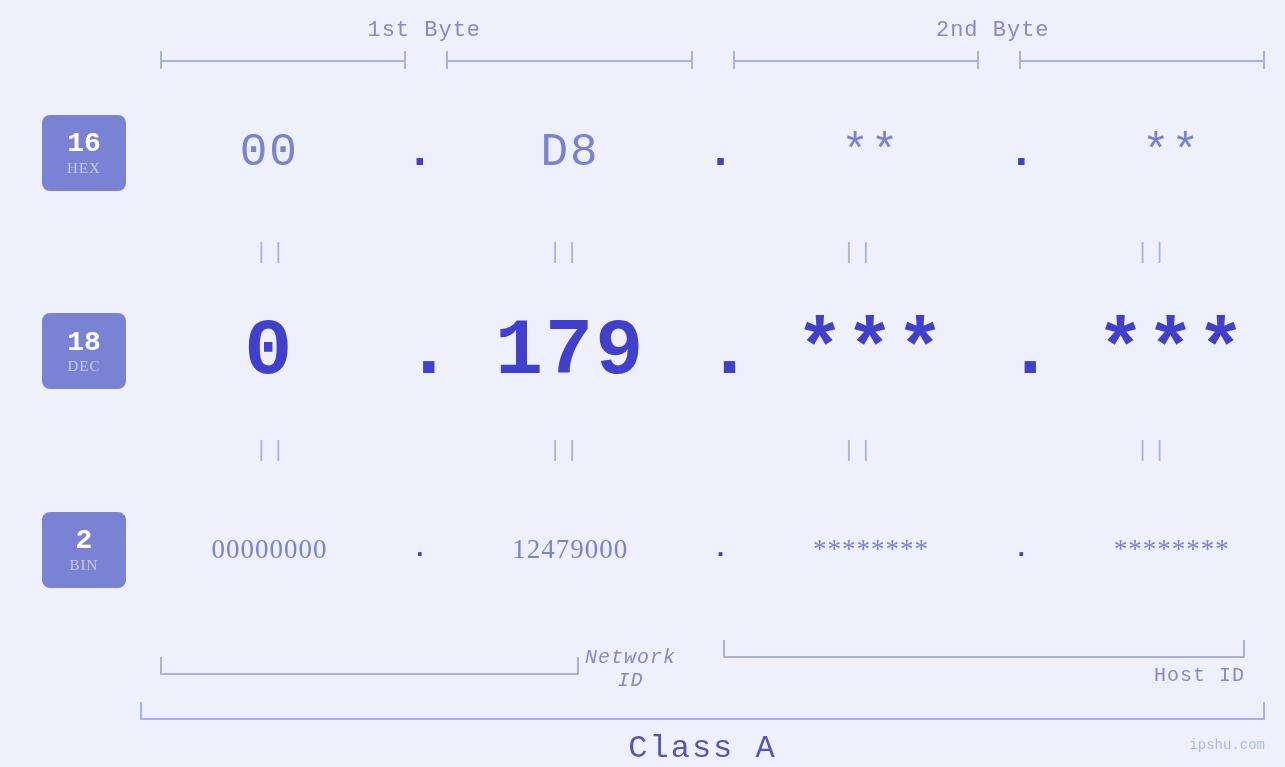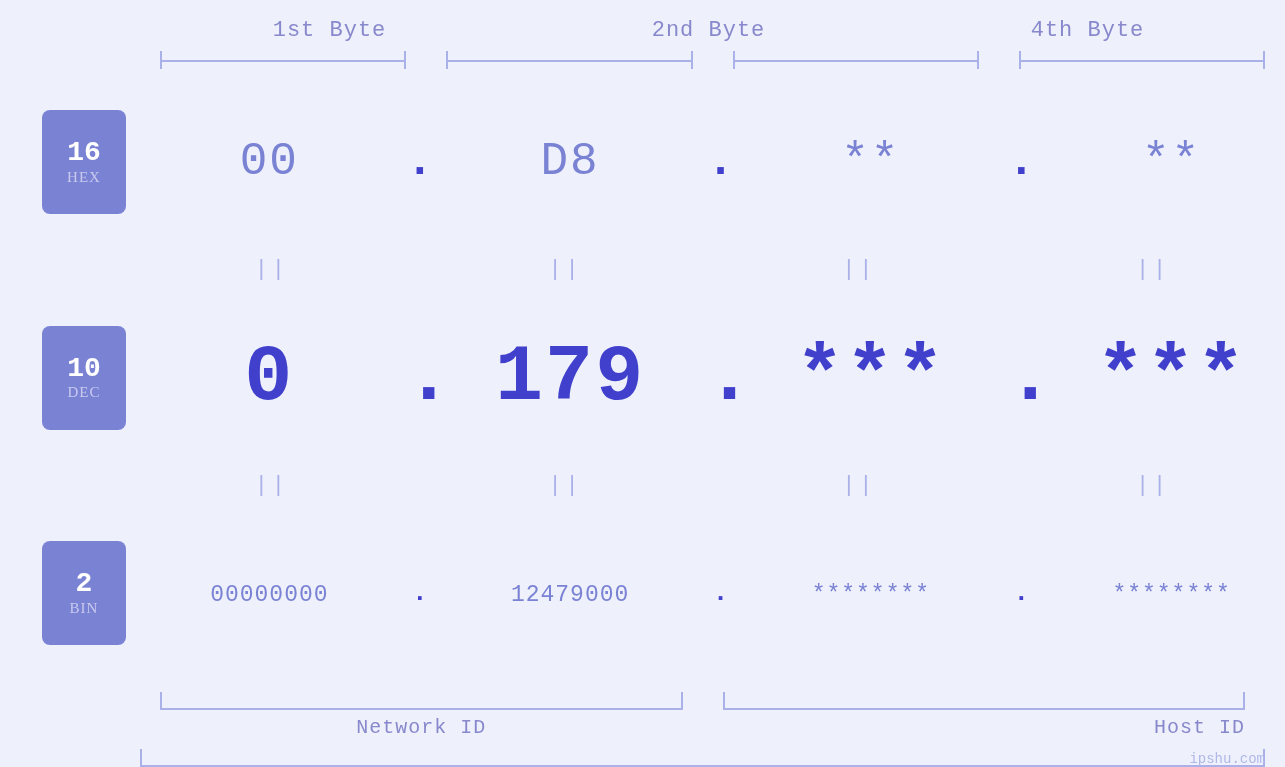--- a/index.html
+++ b/index.html
@@ -75,21 +75,21 @@
     
     .data-row {
       display: flex;
       align-items: center;
       flex: 1;
       position: relative;
     }
 
     .badge {
       width: 84px;
-      height: 104px;
+      height: 76px;
       background: #7a82d4;
       border-radius: 8px;
       display: flex;
       flex-direction: column;
       align-items: center;
       justify-content: center;
       margin-left: 42px;
       flex-shrink: 0;
     }
 
@@ -104,21 +104,21 @@
       color: #c8caee;
       font-size: 15px;
       font-weight: normal;
       letter-spacing: 1px;
       font-family: Liberation Serif, serif;
     }
 
     .bytes-container {
       display: flex;
       flex: 1;
-      align-items: flex-end;
+      align-items: flex-start;
       margin-left: 30px;
       gap: 22px;
     }
 
     .byte-cell {
       flex: 1;
       text-align: center;
       color: #6870cc;
       font-family: 'Courier New', Courier, monospace;
     }
@@ -130,23 +130,24 @@
     }
 
     .byte-value-dec {
       font-size: 80px;
       letter-spacing: 2px;
       color: #4040cc;
       font-weight: bold;
     }
 
     .byte-value-bin {
-      font-size: 23px;
+      font-size: 27px;
       letter-spacing: 1px;
       color: #7a82d4;
+      font-family: Liberation Serif, serif;
     }
 
     .dot {
       color: #4040cc;
       font-weight: bold;
       flex-shrink: 0;
       text-align: center;
       width: 30px;
     }
 
@@ -188,37 +189,36 @@
       text-align: center;
       color: #5555bb;
       font-size: 32px;
       font-family: 'Courier New', Courier, monospace;
       letter-spacing: 2px;
       margin-top: 10px;
     }
 
     .watermark {
       position: absolute;
-      bottom: 0;
+      bottom: 14px;
       right: 20px;
       color: #b0b8e8;
       font-size: 14px;
       font-family: 'Courier New', Courier, monospace;
     }
 
   </style>
 </head>
 <body>
 
 <div class="main-container">
 
   <div class="byte-headers">
     <div class="byte-header">1st Byte</div>
     <div class="byte-header">2nd Byte</div>
-    <div class="byte-header">4th Byte</div>
   </div>
 
   <div class="bracket-row">
     <div class="bracket">
         <div class="bracket-right"></div>
       </div>
     <div class="bracket">
         <div class="bracket-right"></div>
       </div>
     <div class="bracket">
@@ -258,21 +258,21 @@
     <div class="equals-dot"></div>
     <div class="equals-cell">||</div>
     <div class="equals-dot"></div>
     <div class="equals-cell">||</div>
     <div class="equals-dot"></div>
     <div class="equals-cell">||</div>
   </div>
 
   <div class="data-row">
     <div class="badge">
-      <span class="badge-number">10</span>
+      <span class="badge-number">18</span>
       <span class="badge-label">DEC</span>
     </div>
     <div class="bytes-container">
       <div class="byte-cell">
         <span class="byte-value-dec">0</span>
       </div>
       <div class="dot dot-dec">.</div>
       <div class="byte-cell">
         <span class="byte-value-dec">179</span>
       </div>
@@ -317,29 +317,30 @@
       <div class="dot dot-bin">.</div>
       <div class="byte-cell">
         <span class="byte-value-bin">********</span>
       </div>
     </div>
   </div>
 
   <div style="margin-left:140px; margin-right:20px; margin-top:6px;">
     <div style="display:flex;">
 
-      <div style="flex:2; display:flex; flex-direction:column; align-items:center; padding:0 20px;">
+      <div style="flex:2; display:flex; flex-direction:row; align-items:center; padding:0 20px;font-style:italic;">
         <div style="width:100%; height:18px; border-left:2px solid #aab0e8; border-right:2px solid #aab0e8; border-bottom:2px solid #aab0e8;"></div>
         <div class="id-label">Network ID</div>
       </div>
 
       <div style="flex:2; display:flex; flex-direction:column; align-items:flex-end; padding:0 20px;">
         <div style="width:100%; height:18px; border-left:2px solid #aab0e8; border-right:2px solid #aab0e8; border-bottom:2px solid #aab0e8;"></div>
         <div class="id-label">Host ID</div>
       </div>
     </div>
 
     <div style="width:100%; height:18px; border-left:2px solid #aab0e8; border-right:2px solid #aab0e8; border-bottom:2px solid #aab0e8; margin-top:10px;"></div>
+    <div class="class-label">Class A</div>
   </div>
 
   <div class="watermark">ipshu.com</div>
 
 </div>
 
 </body></html>

